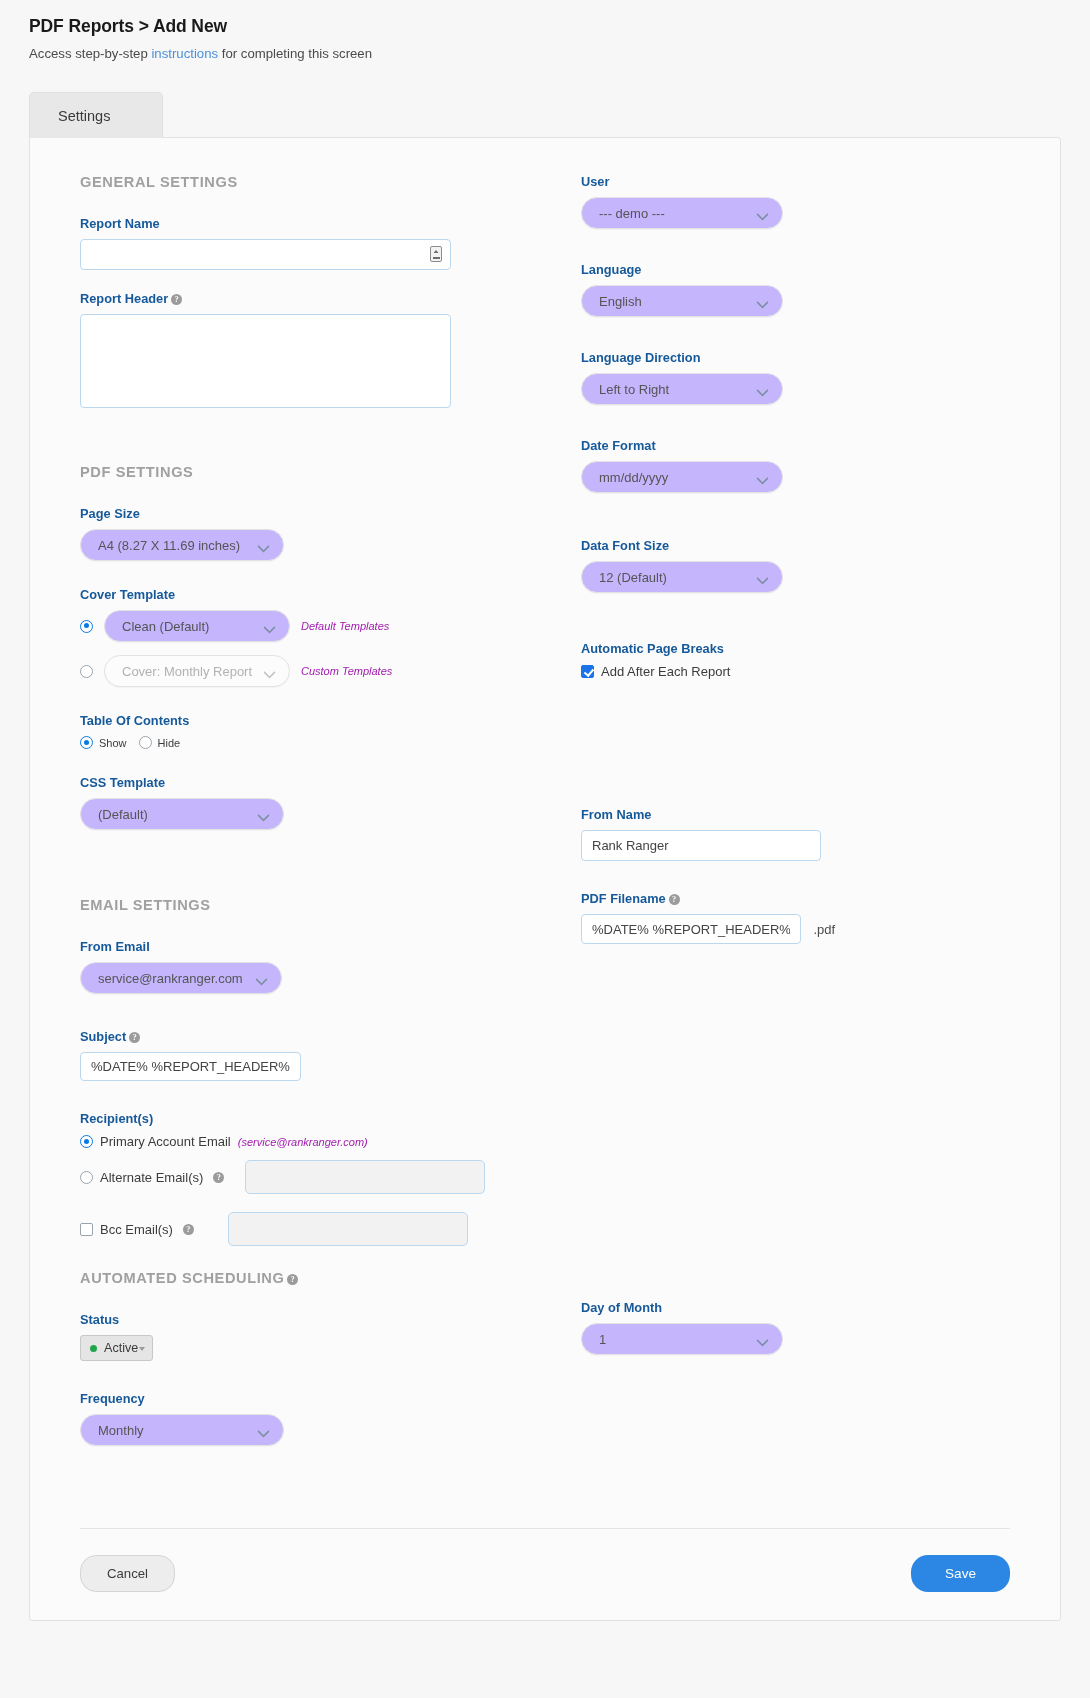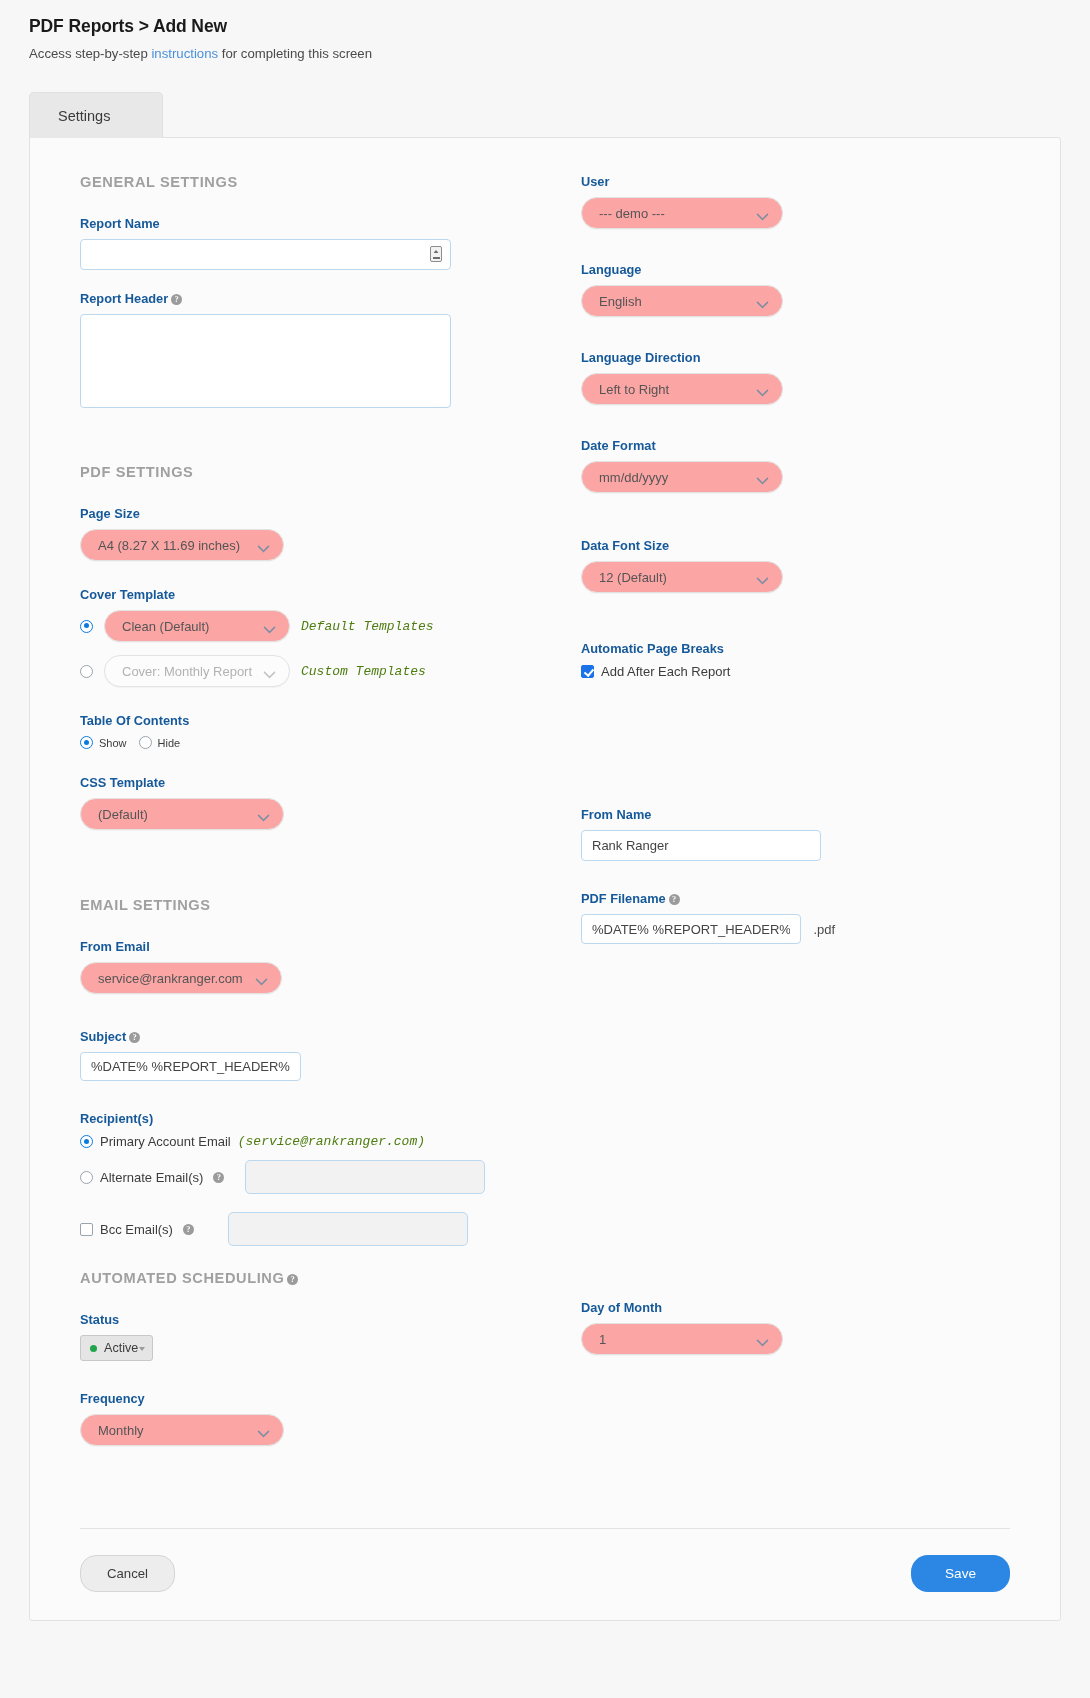--- a/index.html
+++ b/index.html
@@ -81,21 +81,21 @@
     width: 7px; height: 1.5px; background: #6d6d6d;
   }
   .ta {
     width: 371px; height: 94px; border: 1px solid #bcd8ef; border-radius: 4px;
     background: #fff; resize: none; padding: 8px 10px; font-size: 13px;
     font-family: "Liberation Sans", sans-serif; color: #444; outline: none;
   }
 
   
   .sel {
-    position: relative; display: inline-block; background: #fca5a5;
+    position: relative; display: inline-block; background: #c4b5fd;
     border: 1px solid #e3e3e3; border-radius: 17px; height: 32px;
     box-shadow: 0 1px 1px rgba(0,0,0,.035);
   }
   .sel span {
     display: block; padding: 8px 38px 0 17px; font-size: 13px; color: #555;
     height: 32px; white-space: nowrap; overflow: hidden;
   }
   .sel .chev {
     position: absolute; right: 15px; top: 12px; width: 9px; height: 9px;
     border-right: 2px solid #7d8fa3; border-bottom: 2px solid #7d8fa3;
@@ -121,21 +121,21 @@
   }
   .cbox { border-radius: 2px; border: 1.5px solid #9aa4ae; }
   .cbox.on { background: #1a73e8; border-color: #1a73e8; }
   .cbox.on:after {
     content: ""; position: absolute; left: 3.5px; top: 0.5px;
     width: 3.5px; height: 7px; border-right: 2px solid #fff;
     border-bottom: 2px solid #fff; transform: rotate(40deg);
   }
   .opt-row { display: flex; align-items: center; gap: 7px; margin-bottom: 11px; }
   .opt-row .lbl { font-size: 13px; color: #3c3c3c; }
-  .note { font-size: 13px; color: #4d7c0f; font-style: italic; font-family: Liberation Mono, monospace; }
+  .note { font-size: 11px; color: #a21caf; font-style: italic; }
   .inline-opts { display: flex; align-items: center; gap: 6px; }
   .inline-opts .lbl { font-size: 11px; color: #3c3c3c; margin-right: 6px; }
 
   .tpl-row { display: flex; align-items: center; gap: 11px; margin-bottom: 13px; }
 
   
   .status-sel {
     display: inline-flex; align-items: center; gap: 7px;
     border: 1px solid #c8c8c8; border-radius: 3px; background: #e5e5e5;
     height: 26px; padding: 0 9px 0 9px; width: 73px; position: relative;

